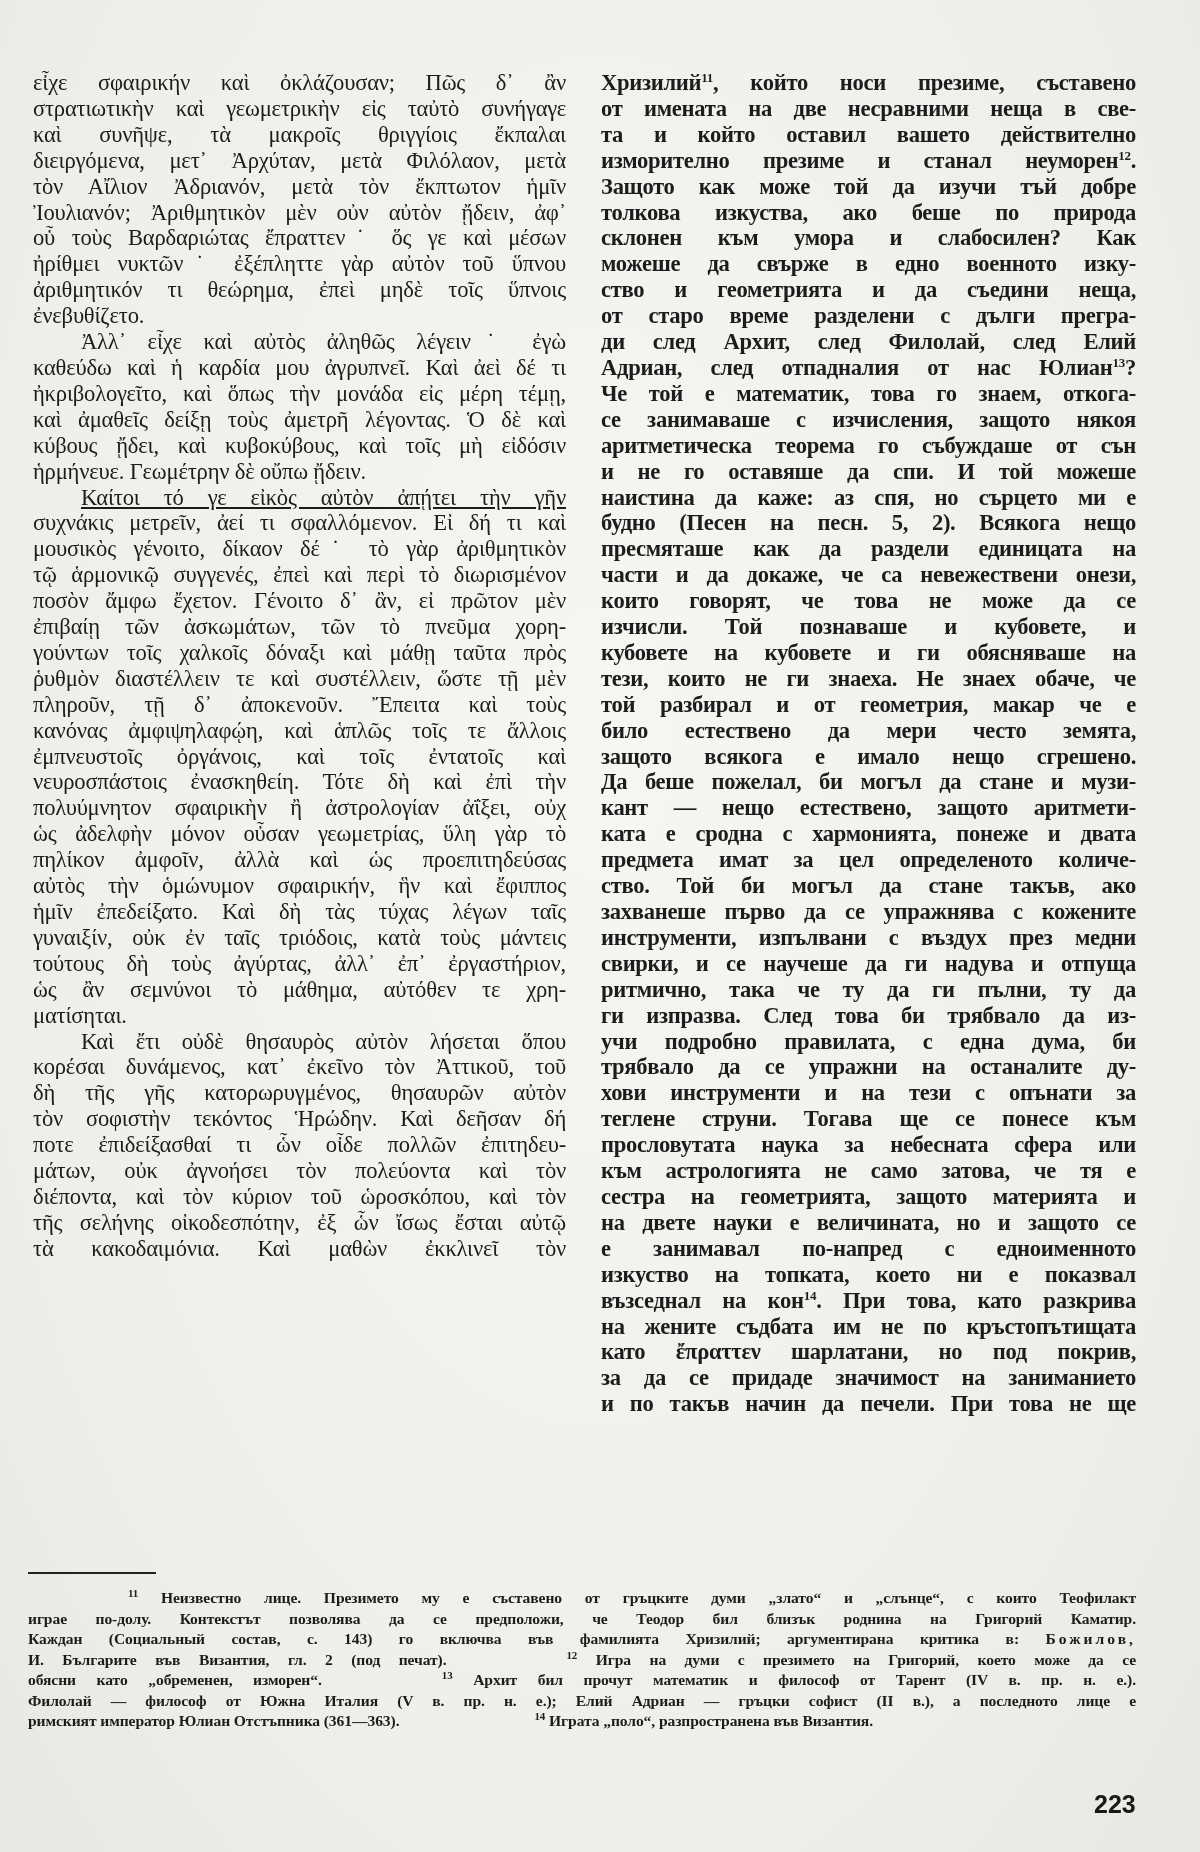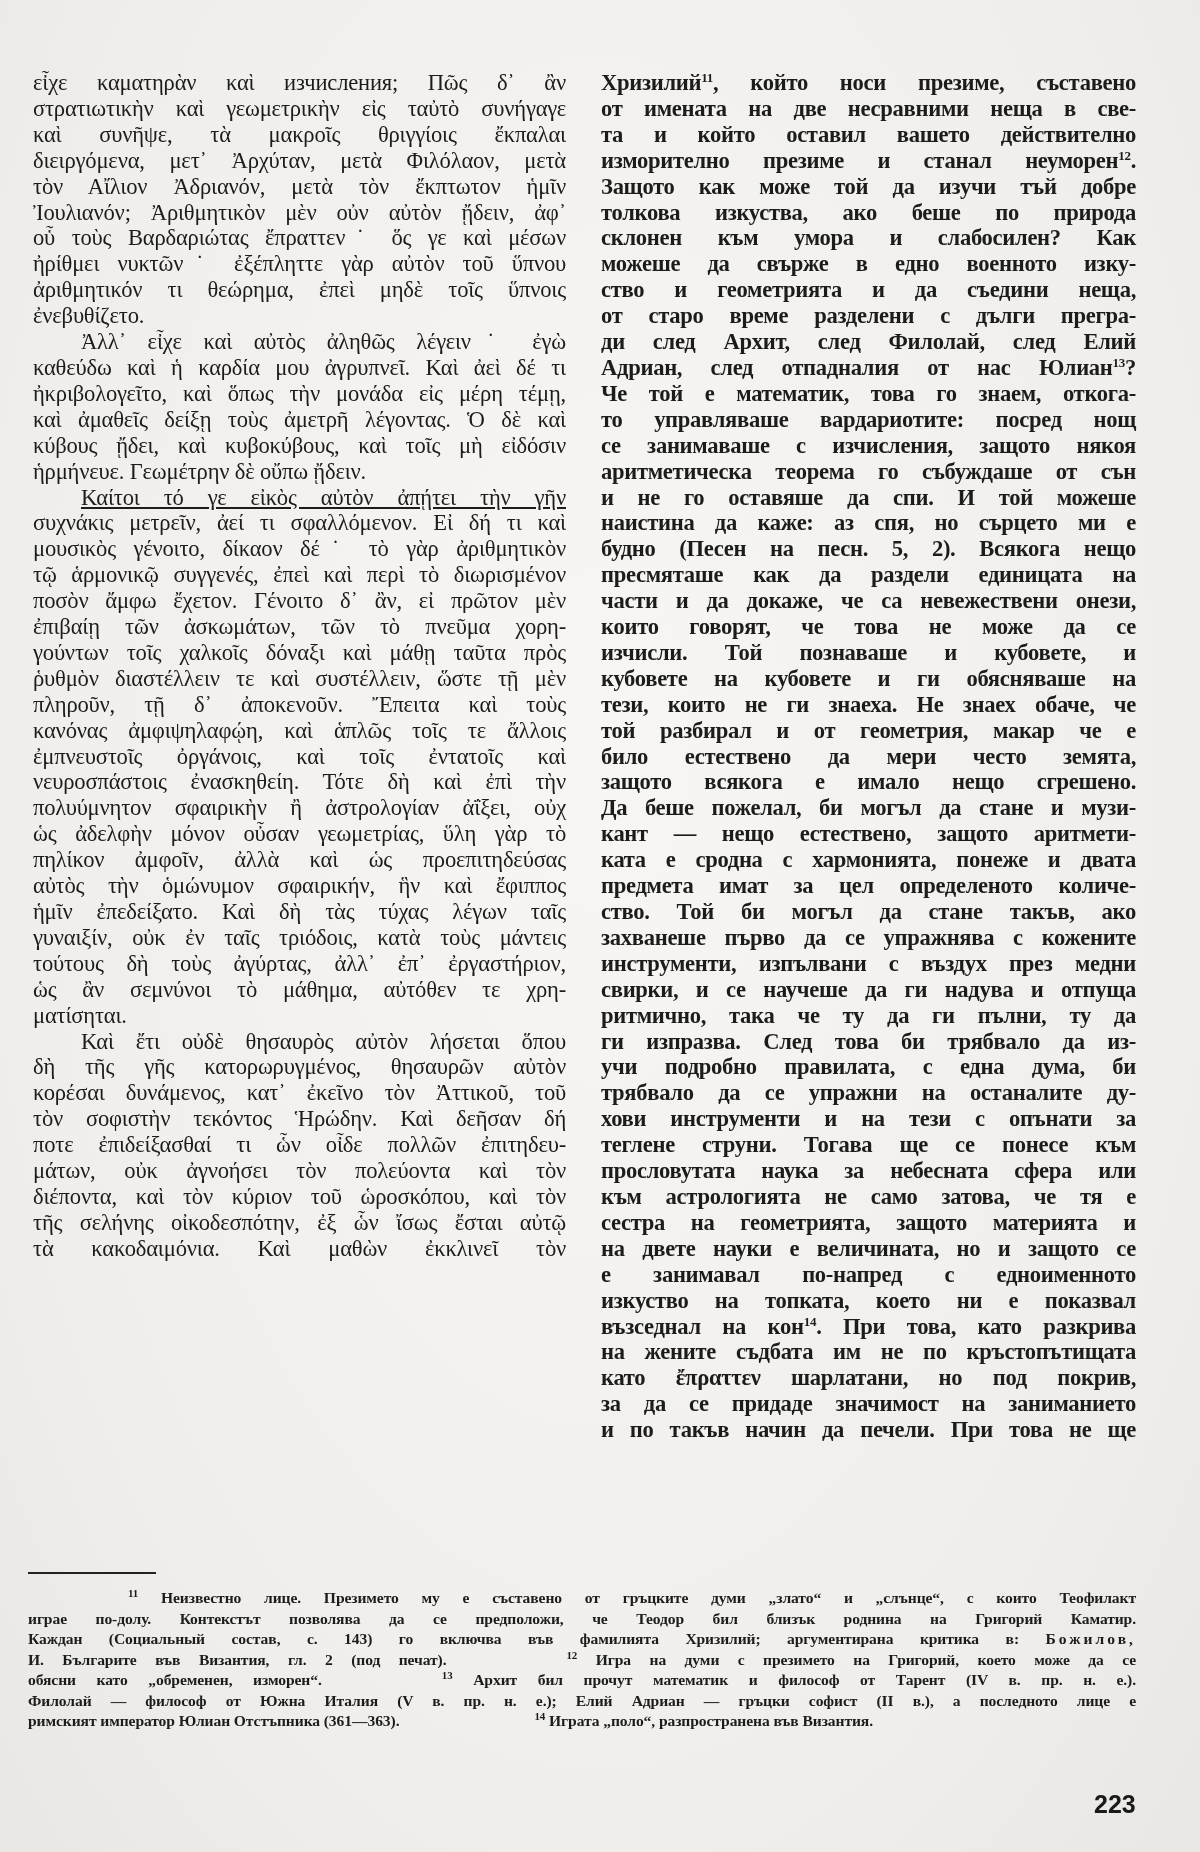--- a/index.html
+++ b/index.html
@@ -42,21 +42,21 @@
     position: absolute; left: 1094px; top: 1790px;
     font-family: "Liberation Sans", "DejaVu Sans", sans-serif;
     font-weight: bold; font-size: 25px; color: #1a1a1a; text-align: right;
   }
 </style>
 </head>
 <body>
 
 <div class="page">
   <div class="col greek" id="greek-col">
-      <span class="line">εἶχε καματηρὰν καὶ изчисления; Πῶς δ᾽ ἂν</span>
+      <span class="line">εἶχε σφαιρικήν καὶ ὀκλάζουσαν; Πῶς δ᾽ ἂν</span>
       <span class="line">στρατιωτικὴν καὶ γεωμετρικὴν εἰς ταὐτὸ συνήγαγε</span>
       <span class="line">καὶ συνῆψε, τὰ μακροῖς θριγγίοις ἔκπαλαι</span>
       <span class="line">διειργόμενα, μετ᾽ Ἀρχύταν, μετὰ Φιλόλαον, μετὰ</span>
       <span class="line">τὸν Αἴλιον Ἀδριανόν, μετὰ τὸν ἔκπτωτον ἡμῖν</span>
       <span class="line">Ἰουλιανόν; Ἀριθμητικὸν μὲν οὐν αὐτὸν ᾔδειν, ἀφ᾽</span>
       <span class="line">οὗ τοὺς Βαρδαριώτας ἔπραττεν˙ ὅς γε καὶ μέσων</span>
       <span class="line">ἠρίθμει νυκτῶν˙ ἐξέπληττε γὰρ αὐτὸν τοῦ ὕπνου</span>
       <span class="line">ἀριθμητικόν τι θεώρημα, ἐπεὶ μηδὲ τοῖς ὕπνοις</span>
       <span class="line last">ἐνεβυθίζετο.</span>
       <span class="line" style="padding-left: 48px;">Ἀλλ᾽ εἶχε καὶ αὐτὸς ἀληθῶς λέγειν˙ ἐγὼ</span>
@@ -80,22 +80,22 @@
       <span class="line">πολυύμνητον σφαιρικὴν ἢ ἀστρολογίαν ἀΐξει, οὐχ</span>
       <span class="line">ὡς ἀδελφὴν μόνον οὖσαν γεωμετρίας, ὕλη γὰρ τὸ</span>
       <span class="line">πηλίκον ἀμφοῖν, ἀλλὰ καὶ ὡς προεπιτηδεύσας</span>
       <span class="line">αὐτὸς τὴν ὁμώνυμον σφαιρικήν, ἣν καὶ ἔφιππος</span>
       <span class="line">ἡμῖν ἐπεδείξατο. Καὶ δὴ τὰς τύχας λέγων ταῖς</span>
       <span class="line">γυναιξίν, οὐκ ἐν ταῖς τριόδοις, κατὰ τοὺς μάντεις</span>
       <span class="line">τούτους δὴ τοὺς ἀγύρτας, ἀλλ᾽ ἐπ᾽ ἐργαστήριον,</span>
       <span class="line">ὡς ἂν σεμνύνοι τὸ μάθημα, αὐτόθεν τε χρη-</span>
       <span class="line last">ματίσηται.</span>
       <span class="line" style="padding-left: 48px;">Καὶ ἔτι οὐδὲ θησαυρὸς αὐτὸν λήσεται ὅπου</span>
+      <span class="line">κορέσαι δυνάμενος, κατ᾽ ἐκεῖνο τὸν Ἀττικοῦ, τοῦ</span>
       <span class="line">δὴ τῆς γῆς κατορωρυγμένος, θησαυρῶν αὐτὸν</span>
-      <span class="line">κορέσαι δυνάμενος, κατ᾽ ἐκεῖνο τὸν Ἀττικοῦ, τοῦ</span>
       <span class="line">τὸν σοφιστὴν τεκόντος Ἡρώδην. Καὶ δεῆσαν δή</span>
       <span class="line">ποτε ἐπιδείξασθαί τι ὧν οἶδε πολλῶν ἐπιτηδευ-</span>
       <span class="line">μάτων, οὐκ ἀγνοήσει τὸν πολεύοντα καὶ τὸν</span>
       <span class="line">διέποντα, καὶ τὸν κύριον τοῦ ὡροσκόπου, καὶ τὸν</span>
       <span class="line">τῆς σελήνης οἰκοδεσπότην, ἐξ ὧν ἴσως ἔσται αὐτῷ</span>
       <span class="line">τὰ κακοδαιμόνια. Καὶ μαθὼν ἐκκλινεῖ τὸν</span>
     </div>
   <div class="col cyr" id="cyr-col">
       <span class="line"><span>Хризилий</span><sup>11</sup><span>, който носи презиме, съставено</span></span>
       <span class="line"><span>от имената на две несравними неща в све-</span></span>
@@ -103,21 +103,20 @@
       <span class="line"><span>изморително презиме и станал неуморен</span><sup>12</sup><span>.</span></span>
       <span class="line"><span>Защото как може той да изучи тъй добре</span></span>
       <span class="line"><span>толкова изкуства, ако беше по природа</span></span>
       <span class="line"><span>склонен към умора и слабосилен? Как</span></span>
       <span class="line"><span>можеше да свърже в едно военното изку-</span></span>
       <span class="line"><span>ство и геометрията и да съедини неща,</span></span>
       <span class="line"><span>от старо време разделени с дълги прегра-</span></span>
       <span class="line"><span>ди след Архит, след Филолай, след Елий</span></span>
       <span class="line"><span>Адриан, след отпадналия от нас Юлиан</span><sup>13</sup><span>?</span></span>
       <span class="line"><span>Че той е математик, това го знаем, откога-</span></span>
-      <span class="line"><span>то управляваше вардариотите: посред нощ</span></span>
       <span class="line"><span>се занимаваше с изчисления, защото някоя</span></span>
       <span class="line"><span>аритметическа теорема го събуждаше от сън</span></span>
       <span class="line"><span>и не го оставяше да спи. И той можеше</span></span>
       <span class="line"><span>наистина да каже: аз спя, но сърцето ми е</span></span>
       <span class="line"><span>будно (Песен на песн. 5, 2). Всякога нещо</span></span>
       <span class="line"><span>пресмяташе как да раздели единицата на</span></span>
       <span class="line"><span>части и да докаже, че са невежествени онези,</span></span>
       <span class="line"><span>които говорят, че това не може да се</span></span>
       <span class="line"><span>изчисли. Той познаваше и кубовете, и</span></span>
       <span class="line"><span>кубовете на кубовете и ги обясняваше на</span></span>

